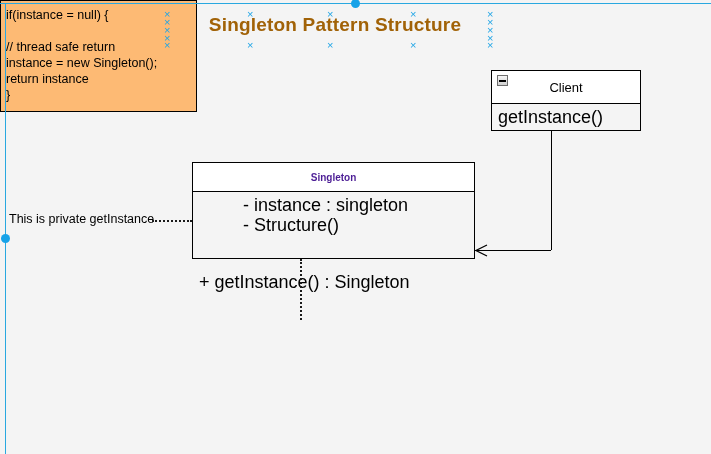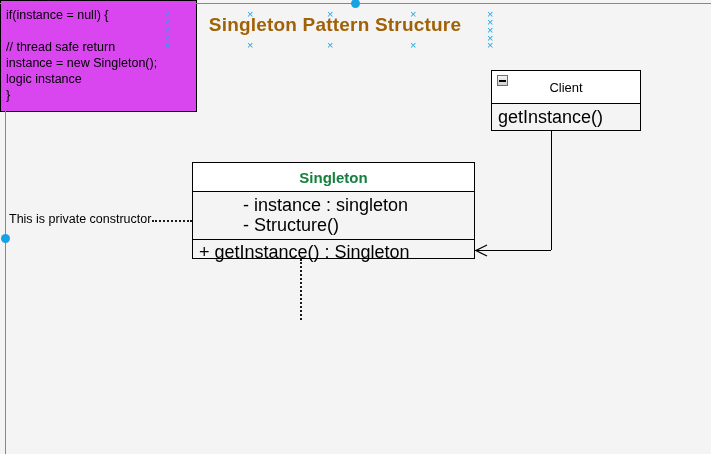--- a/index.html
+++ b/index.html
@@ -134,41 +134,42 @@
   #singleton-box {
     left: 192px;
     top: 162px;
     width: 283px;
     height: 97px;
   }
   #singleton-box .uml-header {
     height: 29px;
   }
   #singleton-title {
-    font-size: 15px;
+    font-size: 10px;
     font-weight: bold;
-    color: #15803d;
+    color: #4c1d95;
   }
   #singleton-attrs {
     height: 47px;
     padding-top: 3px;
     margin-left: 44px;
   }
   #singleton-ops {
     height: 20px;
-    padding-top: 2px;
+    padding-top: 13px;
+    margin-top: 19px;
   }
 
   
   #note-box {
     left: 202px;
     top: 320px;
     width: 197px;
     height: 112px;
-    background: #d946ef;
+    background: #fdba74;
     border: 1px solid #000000;
     box-sizing: border-box;
     padding: 6px 0 0 5px;
   }
   .note-line {
     font-size: 12.5px;
     color: #000000;
     line-height: 16px;
     white-space: pre;
     min-height: 16px;
@@ -286,25 +287,25 @@
     <div class="uml-compartment" id="singleton-ops">
       <div class="uml-line">+ getInstance() : Singleton</div>
     </div>
   </div>
 
   <div id="note-box">
     <div class="note-line">if(instance = null) {</div>
     <div class="note-line"></div>
     <div class="note-line">// thread safe return</div>
     <div class="note-line">instance = new Singleton();</div>
-    <div class="note-line">logic instance</div>
+    <div class="note-line">return instance</div>
     <div class="note-line">}</div>
   </div>
 
-  <div id="private-ctor-label">This is private constructor</div>
+  <div id="private-ctor-label">This is private getInstance</div>
 
   <div class="dotted-h" id="link-note-left"></div>
   <div class="dotted-v" id="link-note-bottom"></div>
 
   <div class="solid-v" id="dep-vert"></div>
   <div class="solid-h" id="dep-horiz"></div>
   <svg id="dep-arrowhead" viewBox="0 0 13 13">
     <polyline points="12,1 1,6.5 12,12" fill="none" stroke="#000000" stroke-width="1.2"></polyline>
   </svg>
 

